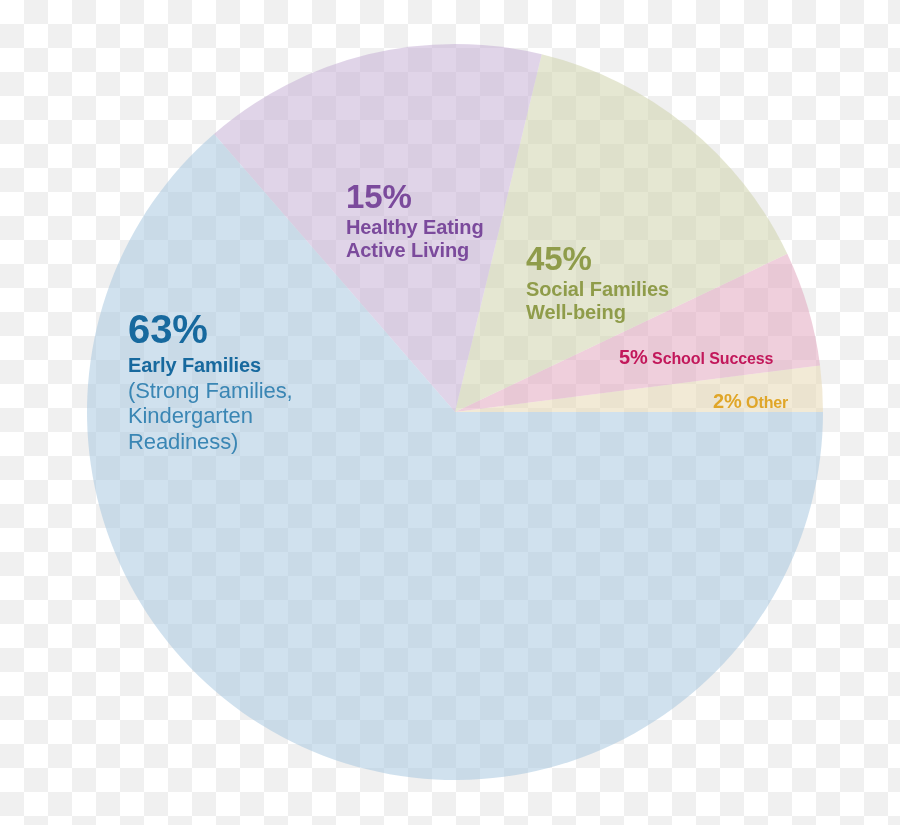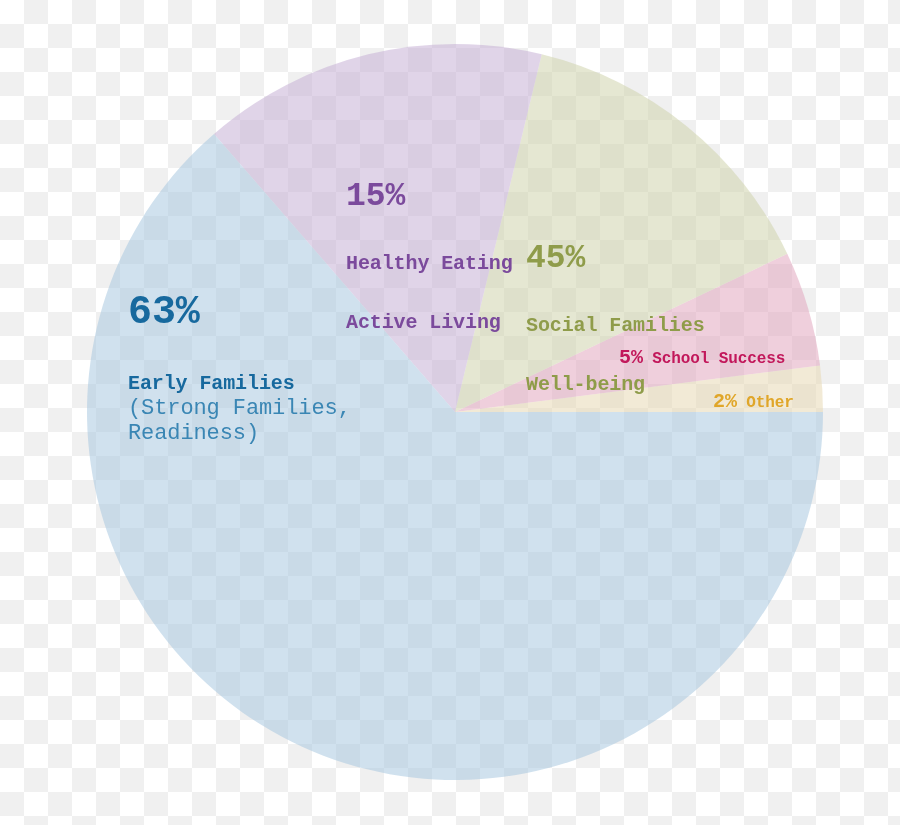--- a/index.html
+++ b/index.html
@@ -27,51 +27,49 @@
     position: absolute;
     left: 0;
     top: 0;
     width: 900px;
     height: 825px;
   }
   .pie-label {
     position: absolute;
     line-height: 1.16;
     letter-spacing: -0.1px;
-    font-family: Liberation Mono, monospace;
   }
   .pct {
     font-size: 33px;
     font-weight: bold;
     display: block;
   }
   .pct-inline {
     font-size: 20px;
     font-weight: bold;
   }
   .name {
     font-size: 20px;
     font-weight: bold;
     display: block;
-    margin-top: 36px;
   }
   .name-inline {
     font-size: 16px;
     font-weight: bold;
   }
   .sub {
     font-size: 22px;
     font-weight: normal;
     display: block;
   }
 
   
   #label-early-childhood {
     left: 128px;
-    top: 290px;
+    top: 306px;
     color: #17699e;
   }
   #label-early-childhood .pct {
     font-size: 40px;
     color: #17699e;
     margin-bottom: 2px;
   }
   #label-early-childhood .name { color: #17699e; }
   #label-early-childhood .sub  { color: #3a86b4; }
 
@@ -121,20 +119,21 @@
         <path d="M 455 412 L 787.28 253.84 A 368 368 0 0 0 541.76 54.37 Z" fill="#cfd3ad" fill-opacity="0.55"></path>
         <path d="M 455 412 L 541.76 54.37 A 368 368 0 0 0 214.01 133.88 Z" fill="#c6b0d6" fill-opacity="0.55"></path>
         <path d="M 455 412 L 214.01 133.88 A 368 368 0 1 0 823.00 412.00 Z" fill="#a9c8e0" fill-opacity="0.55"></path>
       </g>
   </svg>
 
   <div class="pie-label" id="label-early-childhood">
     <span class="pct">63%</span>
     <span class="name">Early Families</span>
     <span class="sub">(Strong Families,</span>
+    <span class="sub">Kindergarten</span>
     <span class="sub">Readiness)</span>
   </div>
 
   <div class="pie-label" id="label-healthy-eating">
     <span class="pct">15%</span>
     <span class="name">Healthy Eating</span>
     <span class="name">Active Living</span>
   </div>
 
   <div class="pie-label" id="label-social-emotional">

